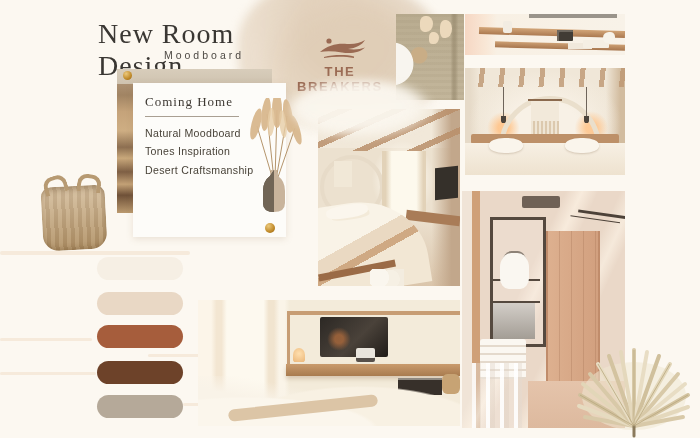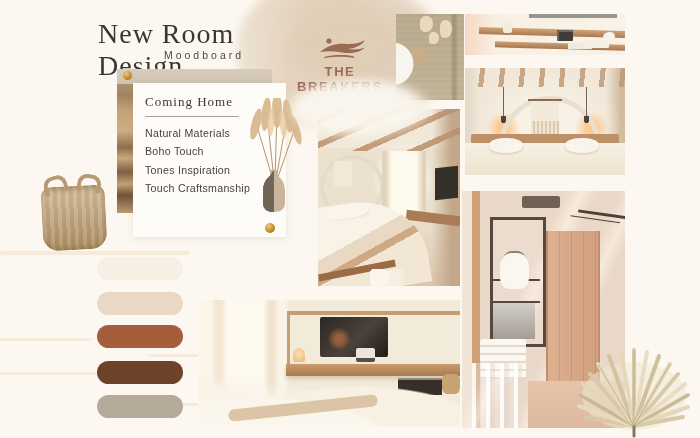--- a/index.html
+++ b/index.html
@@ -285,24 +285,23 @@
   <div class="abs brand-name">THE BREAKERS</div>
 
   <div class="abs desert-strip"></div>
   <div class="abs tan-bar"></div>
   <div class="bead" style="left:123px;top:71px;width:9px;height:9px;"></div>
 
   <div class="abs card">
     <div class="card-title">Coming Home</div>
     <div class="card-rule"></div>
     <div class="card-list">
-      <div>Natural Materials</div>
-      <div>Boho Touch</div>
+      <div>Natural Moodboard</div>
       <div>Tones Inspiration</div>
-      <div>Touch Craftsmanship</div>
+      <div>Desert Craftsmanship</div>
     </div>
   </div>
 
   <svg class="abs pampas" width="62" height="118" viewBox="0 0 62 118">
     <g stroke="#b59succeed" fill="none"></g>
     <g stroke="#b5956c" stroke-width="1">
       <line x1="30" y1="82" x2="14" y2="28"></line>
         <line x1="31" y1="82" x2="24" y2="16"></line>
       <line x1="32" y1="82" x2="34" y2="12"></line>
         <line x1="33" y1="82" x2="44" y2="18"></line>

